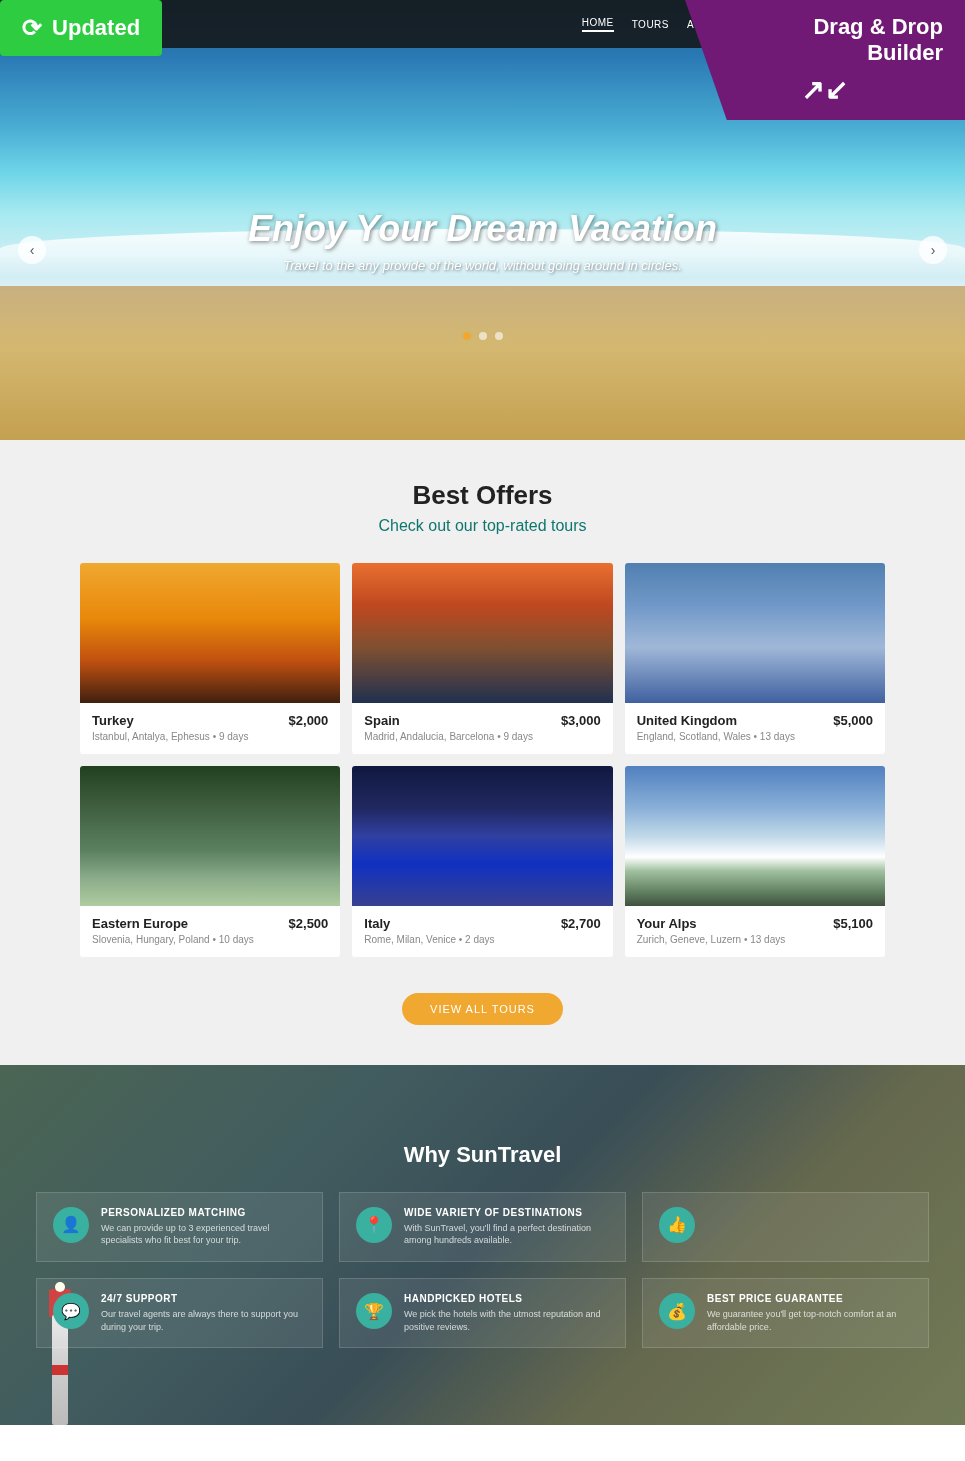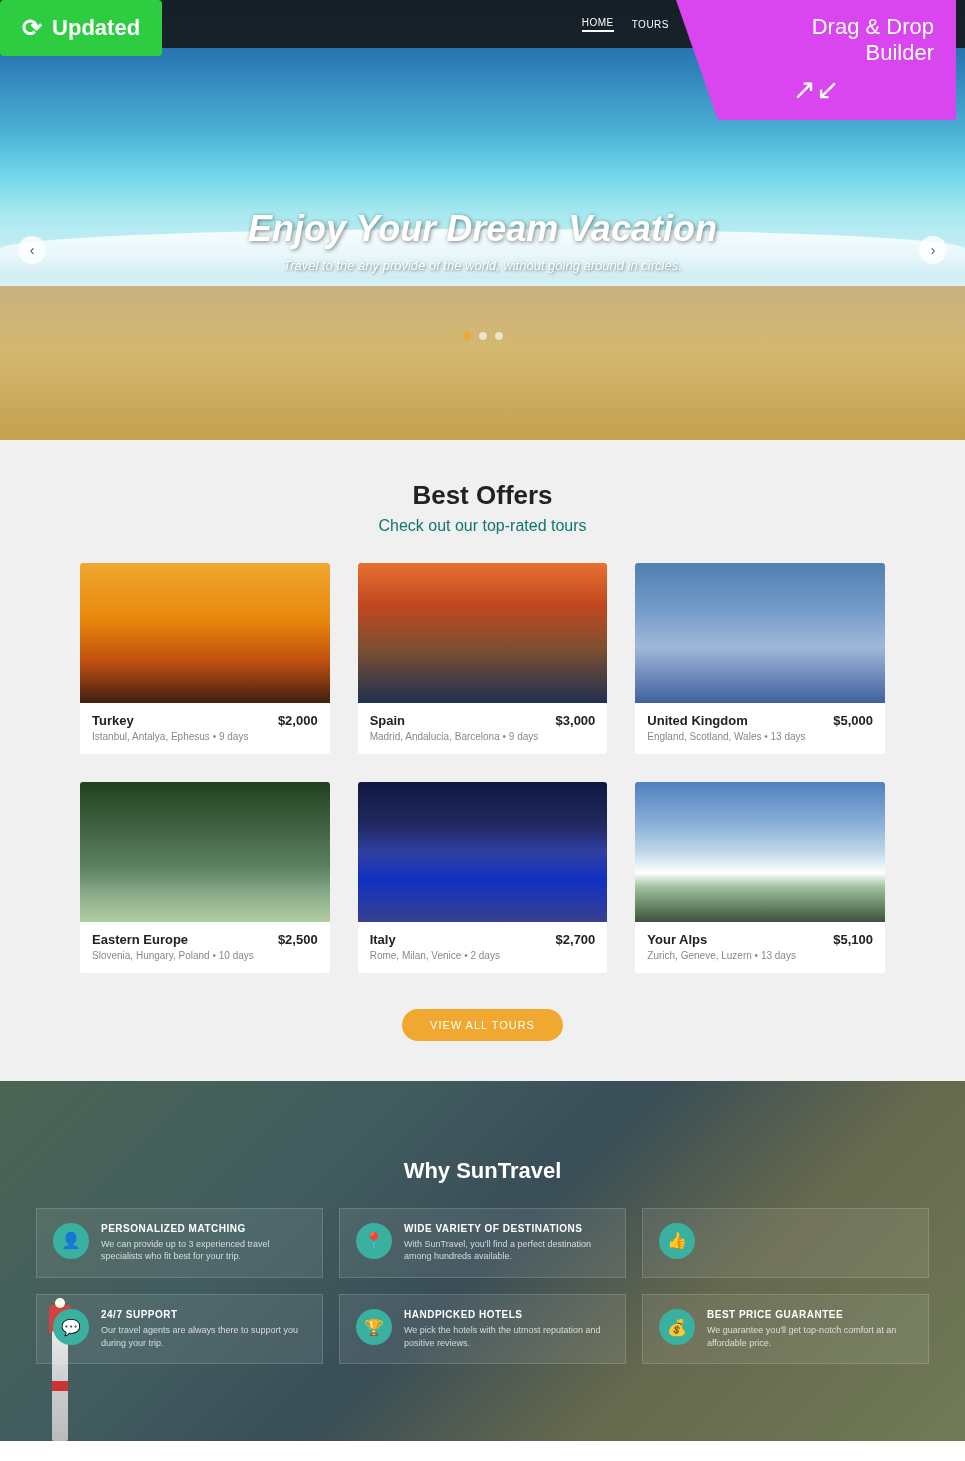--- a/index.html
+++ b/index.html
@@ -18,25 +18,25 @@
       display: flex;
       align-items: center;
       gap: 10px;
       border-radius: 4px;
     }
     .updated-badge .refresh-icon { font-size: 24px; }
 
     
     .dnd-badge {
       position: absolute;
-      top: 0; right: 9px;
-      background: #d946ef;
+      top: 0; right: 0;
+      background: #701a75;
       color: #fff;
       font-size: 22px;
-      font-weight: normal;
+      font-weight: bold;
       padding: 14px 22px;
       z-index: 100;
       text-align: right;
       line-height: 1.2;
       clip-path: polygon(0 0, 100% 0, 100% 100%, 15% 100%);
       width: 280px;
     }
     .dnd-badge .move-icon {
       display: block;
       font-size: 28px;
@@ -174,21 +174,21 @@
       margin-bottom: 6px;
     }
     .section-subtitle {
       font-size: 16px;
       color: #0f766e;
       margin-bottom: 28px;
     }
     .tours-grid {
       display: grid;
       grid-template-columns: repeat(3, 1fr);
-      gap: 28px;
+      gap: 12px;
       margin-bottom: 28px;
     }
     .tour-card {
       background: #fff;
       border-radius: 3px;
       overflow: hidden;
       text-align: left;
     }
     .tour-img-placeholder {
       width: 100%;

